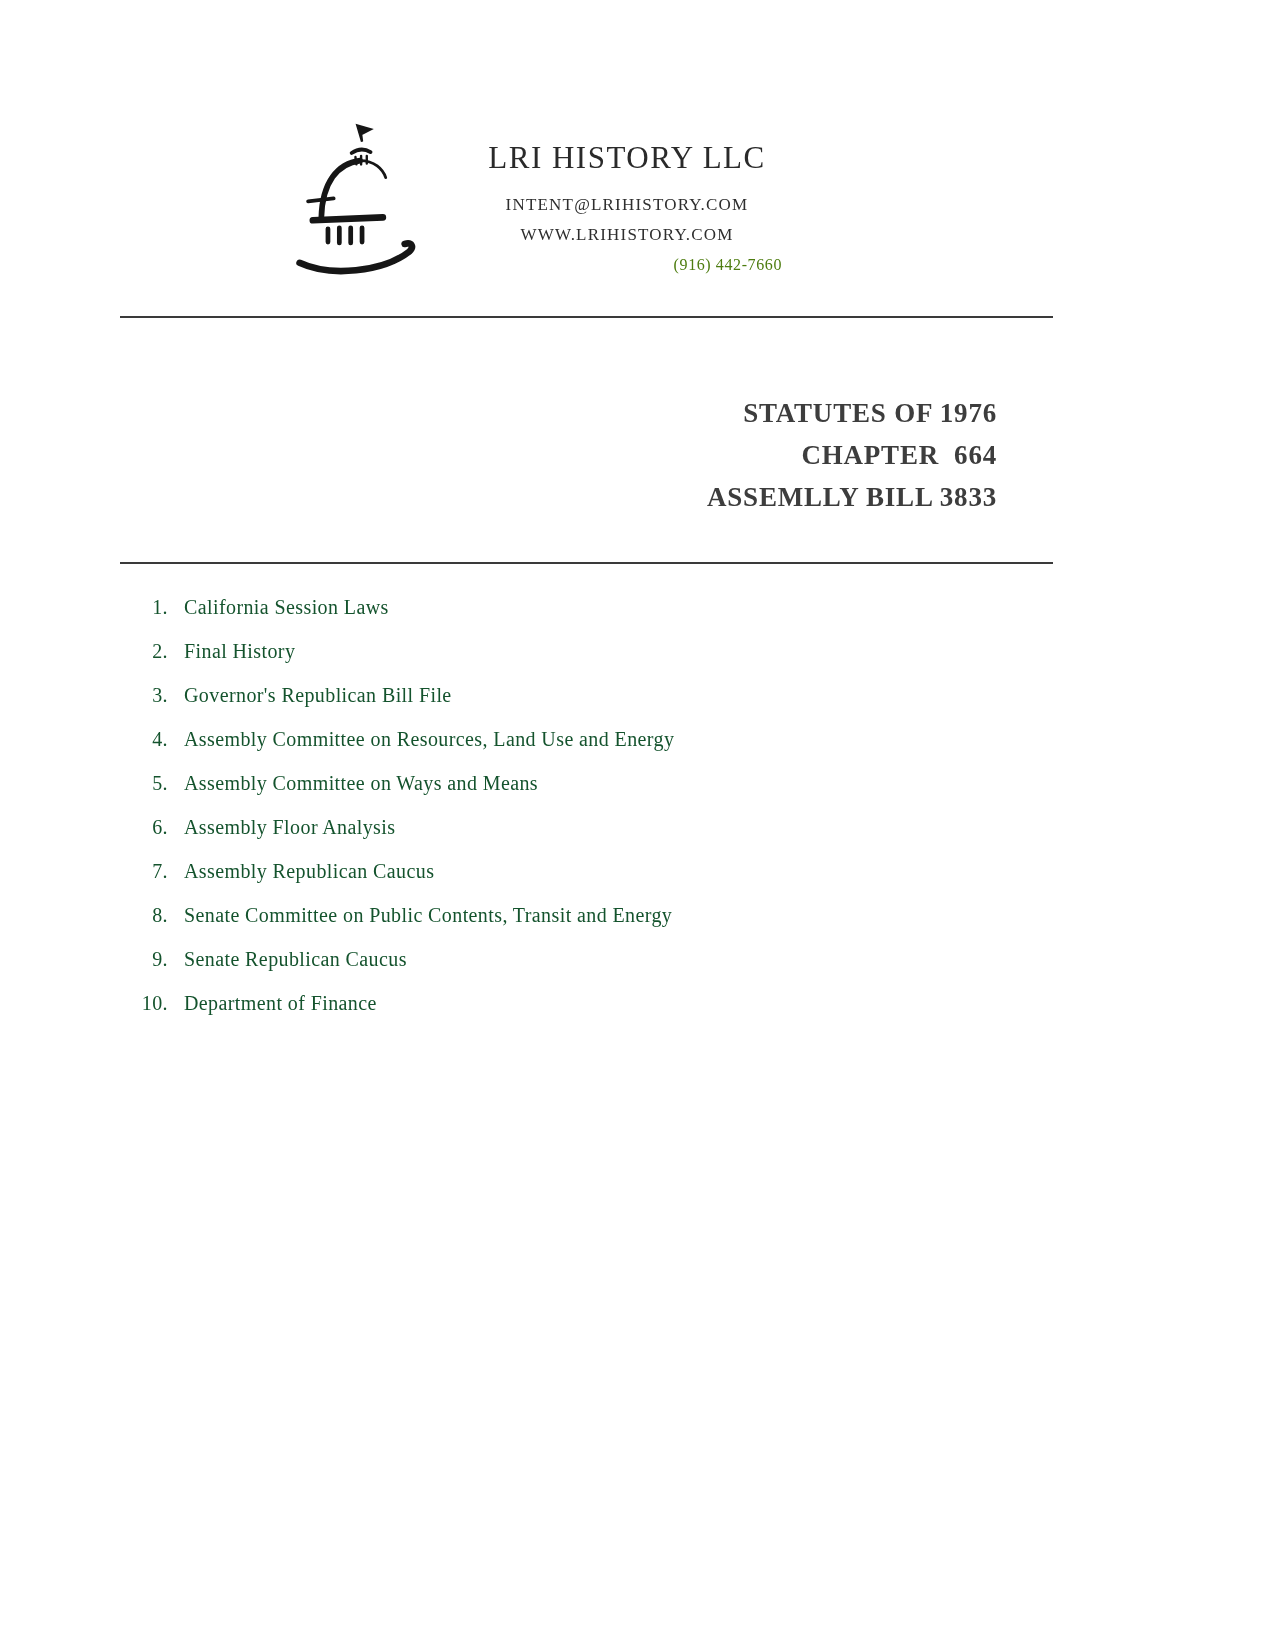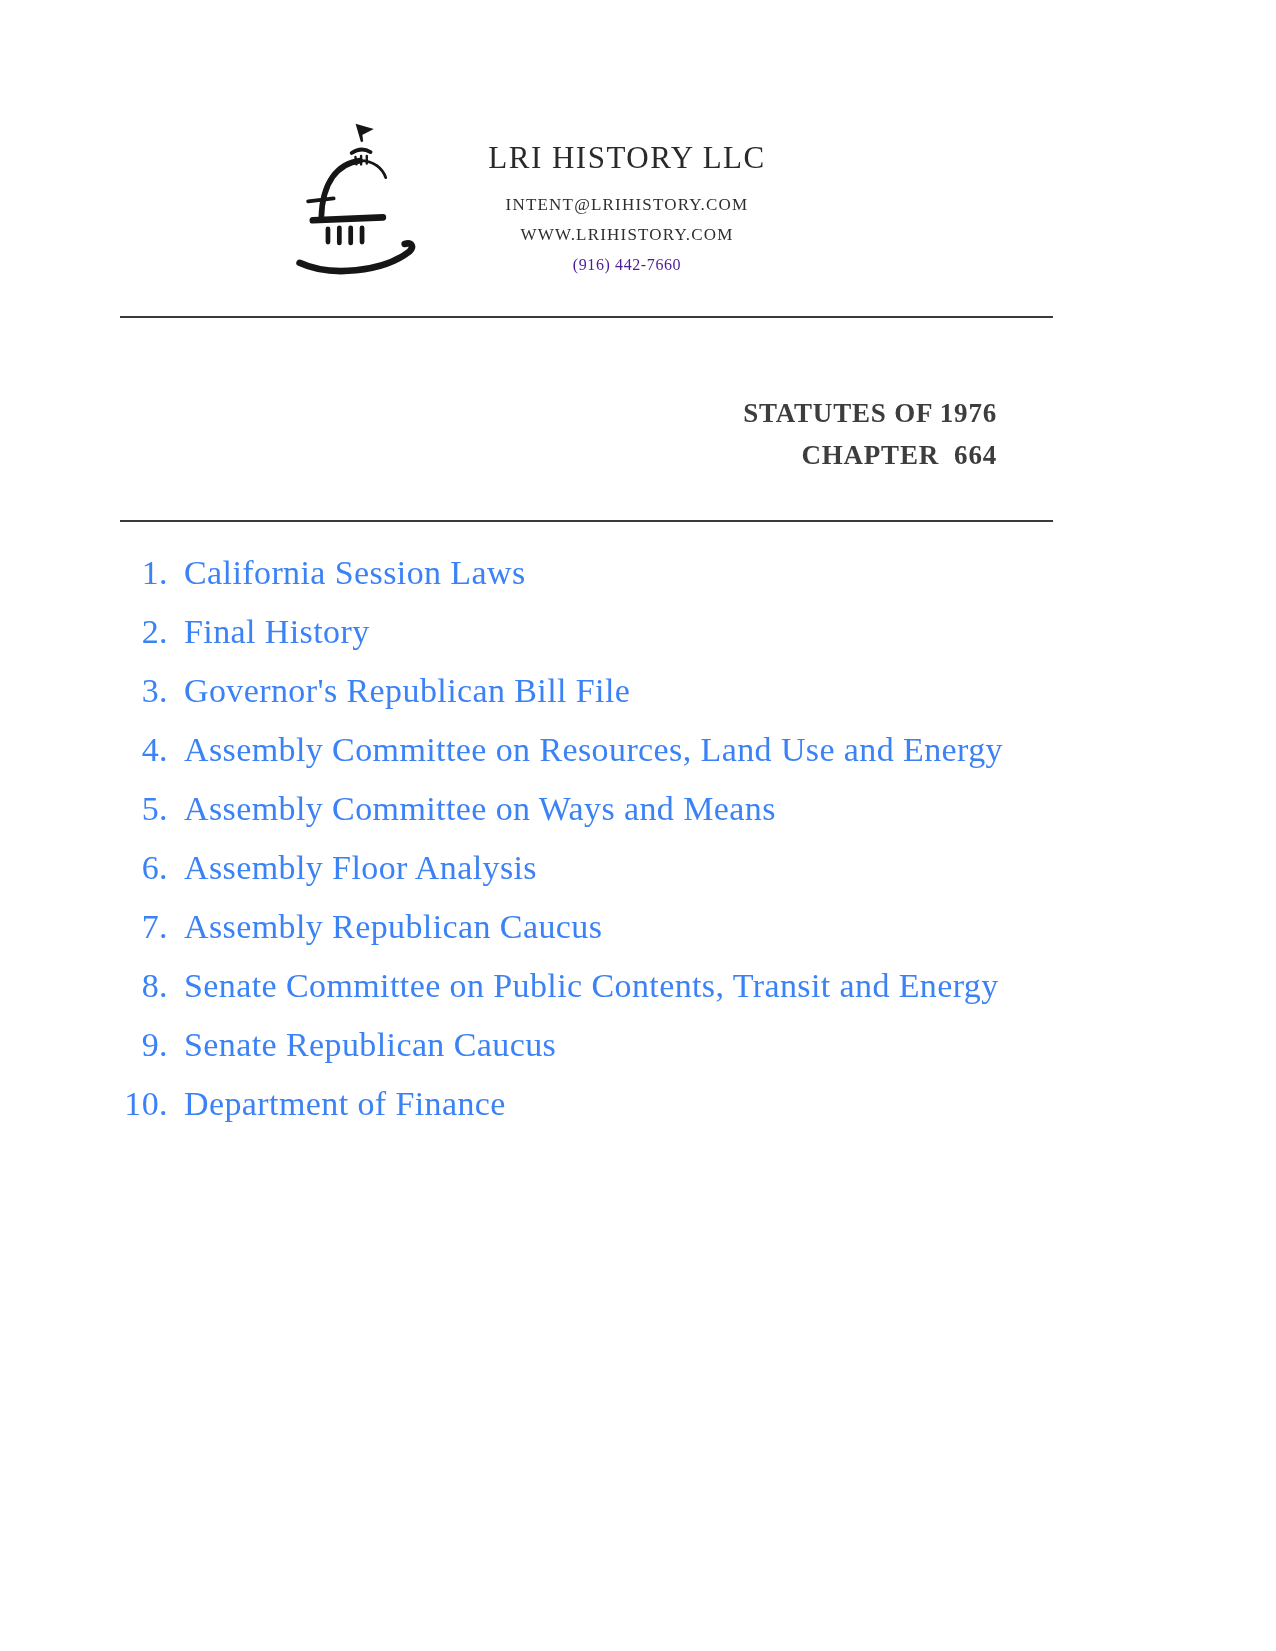--- a/index.html
+++ b/index.html
@@ -50,22 +50,23 @@
   .contact-line {
     font-size: 17px;
     letter-spacing: 1.2px;
     color: #2e2e2e;
     line-height: 30px;
   }
 
   .phone-line {
     font-size: 16px;
     letter-spacing: 0.6px;
-    color: #4c1d95;
+    color: #4d7c0f;
     line-height: 30px;
+    text-align: right;
   }
 
   
   .rule {
     border: none;
     border-top: 2px solid #3a3a3a;
     width: 933px;
     margin: 0;
   }
 
@@ -92,24 +93,24 @@
   }
 
   .toc-list {
     margin-top: 32px;
     list-style: none;
     counter-reset: toc;
   }
 
   .toc-list li {
     counter-increment: toc;
-    font-size: 34px;
+    font-size: 20px;
     letter-spacing: 0.4px;
     margin-bottom: 21px;
-    color: #3b82f6;
+    color: #14532d;
   }
 
   .toc-list li::before {
     content: counter(toc) ".";
     display: inline-block;
     width: 48px;
     text-align: right;
     margin-right: 16px;
   }
 </style>
@@ -149,20 +150,21 @@
         <div class="contact-line">WWW.LRIHISTORY.COM</div>
         <div class="phone-line">(916) 442-7660</div>
       </div>
     </header>
 
     <hr class="rule">
 
     <section class="title-block">
       <div>STATUTES OF 1976</div>
       <div>CHAPTER  664</div>
+      <div>ASSEMLLY BILL 3833</div>
     </section>
 
     <hr class="rule">
 
 
     <ol class="toc-list">
       <li>California Session Laws</li>
       <li>Final History</li>
       <li>Governor's Republican Bill File</li>
       <li>Assembly Committee on Resources, Land Use and Energy</li>

